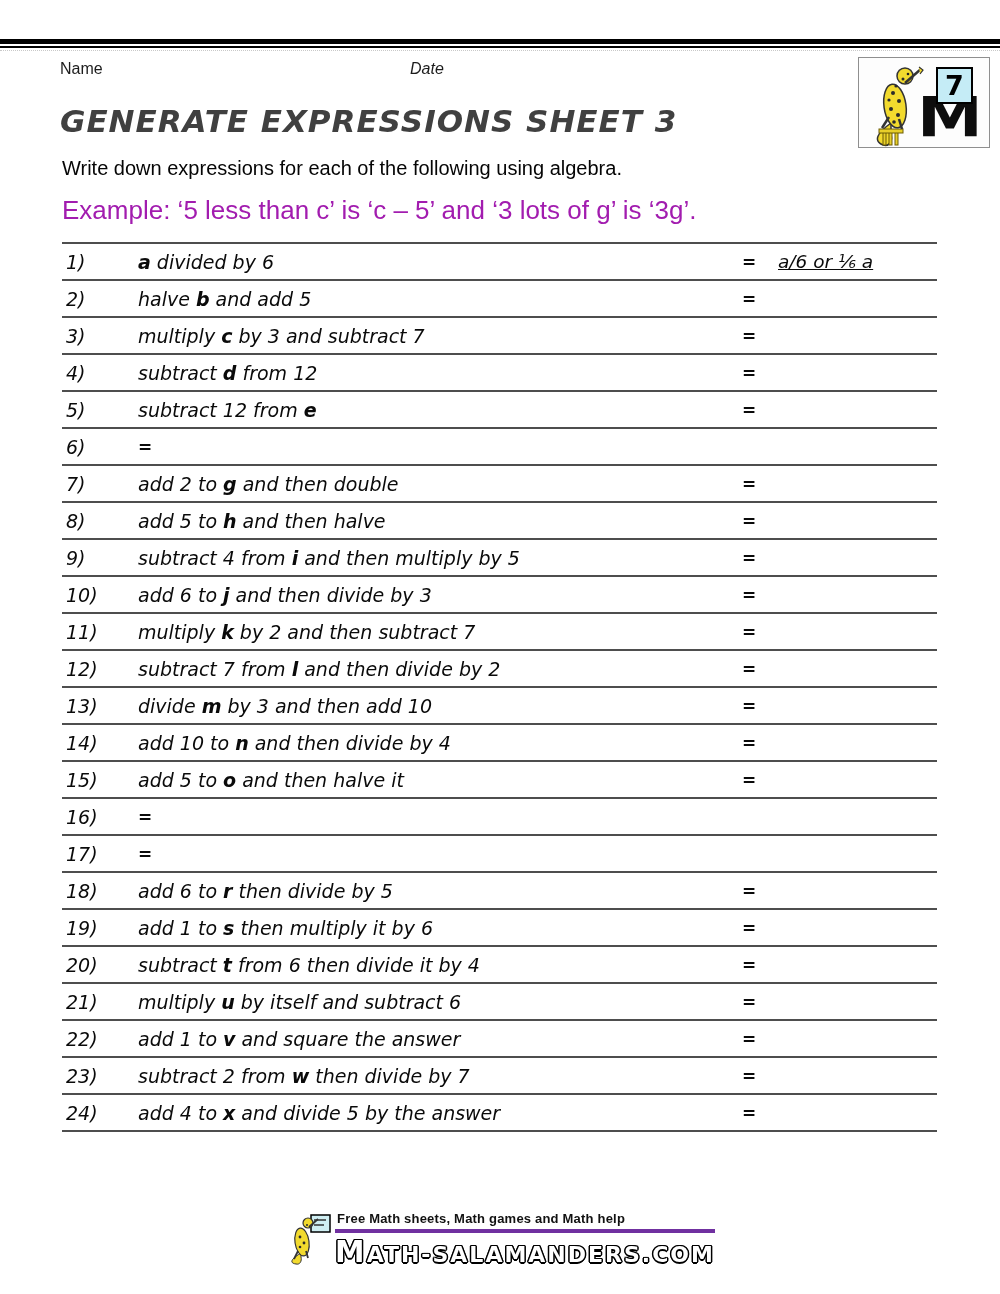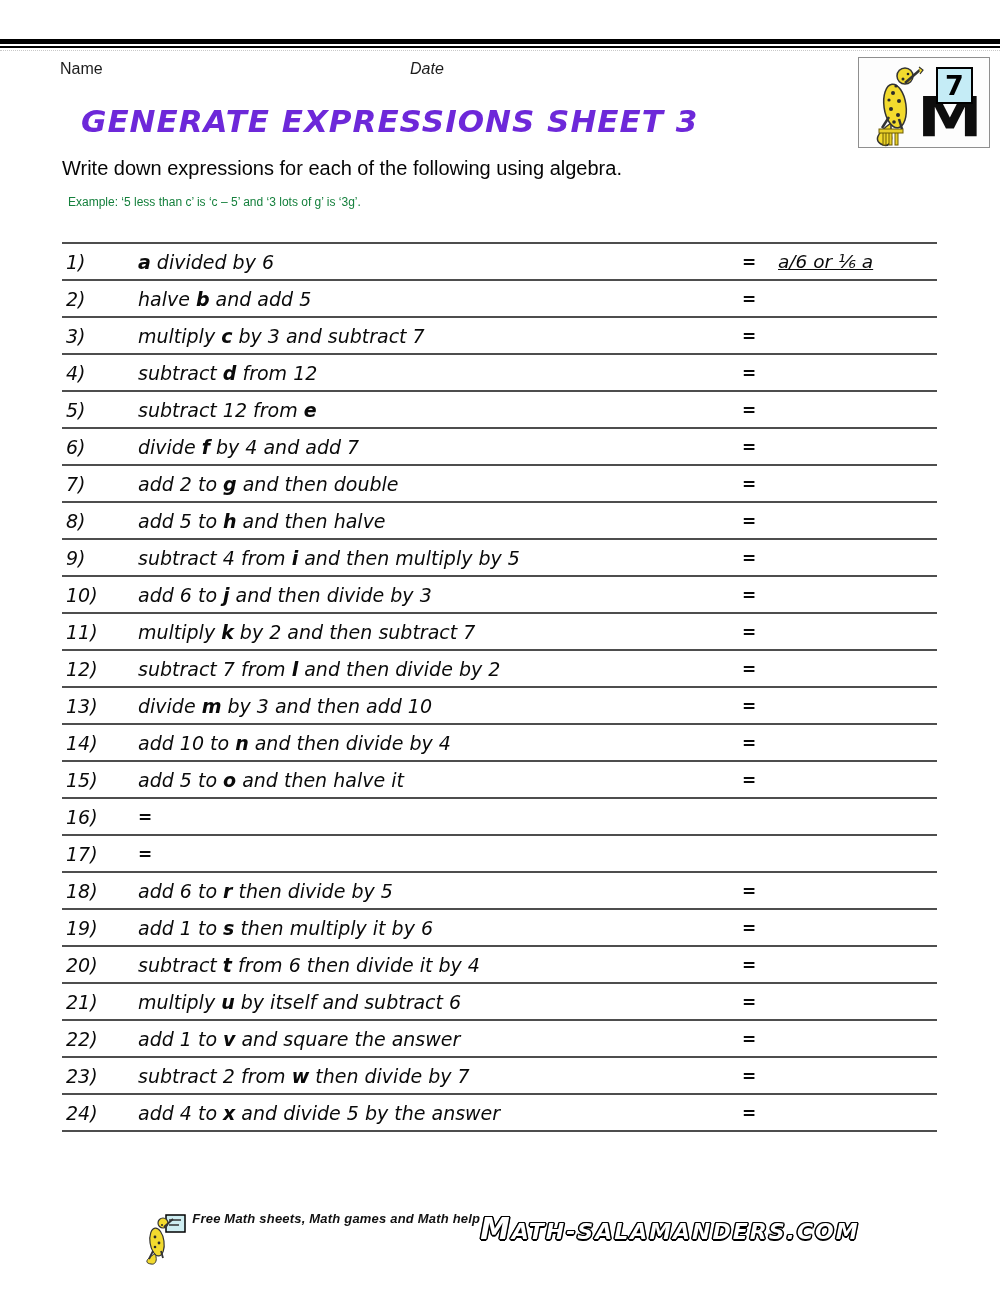--- a/index.html
+++ b/index.html
@@ -37,26 +37,25 @@
     display: flex; align-items: center; justify-content: center;
     font-family: "DejaVu Sans", sans-serif; font-weight: bold; font-size: 27px; color: #000;
   }
   .logo-salamander { position: absolute; left: 6px; top: 3px; }
 
   .page-title {
     position: absolute; left: 60px; top: 103px;
     font-family: "DejaVu Sans", sans-serif;
     font-style: italic; font-weight: bold;
     font-size: 31px; letter-spacing: 1px;
-    color: #6d28d9;
+    color: #404040;
     white-space: nowrap;
-    margin-left: 21px;
   }
   .instr1 { position: absolute; left: 62px; top: 157px; font-size: 20px; color: #050505; text-align: center; }
-  .instr2 { position: absolute; left: 68px; top: 195px; font-size: 12px; color: #15803d; }
+  .instr2 { position: absolute; left: 62px; top: 195px; font-size: 26px; color: #a21caf; }
 
   
   .q-table {
     position: absolute; left: 62px; top: 242px; width: 875px;
     border-top: 2px solid #4e4e4e;
   }
   .q-row {
     display: flex; align-items: center;
     height: 37px;
     border-bottom: 2px solid #4e4e4e;
@@ -71,21 +70,21 @@
   .q-var  { font-weight: bold; }
   .q-eq   { width: 36px; flex: none; font-weight: bold; font-size: 17px; }
   .q-ans  { flex: 1; font-size: 18.5px; text-decoration: underline; }
 
   
   .footer {
     position: absolute; left: 0; top: 1211px; width: 1000px;
     display: flex; justify-content: center; align-items: flex-start;
   }
   .footer-icon { flex: none; margin-top: 2px; }
-  .footer-col { margin-left: 4px; display: flex; flex-direction: row; font-style: italic; }
+  .footer-col { margin-left: 4px; display: flex; flex-direction: column; }
   .footer-tagline {
     font-size: 13px; font-weight: bold; color: #111; letter-spacing: 0.2px;
     padding-left: 2px;
   }
   .footer-rule { height: 4px; background: #7030a0; margin: 3px 0 1px 0; }
   .footer-site {
     font-family: "DejaVu Sans", sans-serif;
     font-weight: bold; font-size: 22px; letter-spacing: 2px;
     color: #ffffff;
     text-shadow: -1.5px 0 #000, 1.5px 0 #000, 0 -1.5px #000, 0 1.5px #000,
@@ -171,21 +170,20 @@
 
     <div class="q-row">
       <span class="q-num">5)</span>
       <span class="q-text"><span>subtract 12 from </span><span class="q-var">e</span><span></span></span>
       <span class="q-eq">=</span>
       <span class="q-ans"></span>
     </div>
 
     <div class="q-row">
       <span class="q-num">6)</span>
-      <span class="q-text"><span>divide </span><span class="q-var">f</span><span> by 4 and add 7</span></span>
       <span class="q-eq">=</span>
       <span class="q-ans"></span>
     </div>
 
     <div class="q-row">
       <span class="q-num">7)</span>
       <span class="q-text"><span>add 2 to </span><span class="q-var">g</span><span> and then double</span></span>
       <span class="q-eq">=</span>
       <span class="q-ans"></span>
     </div>

